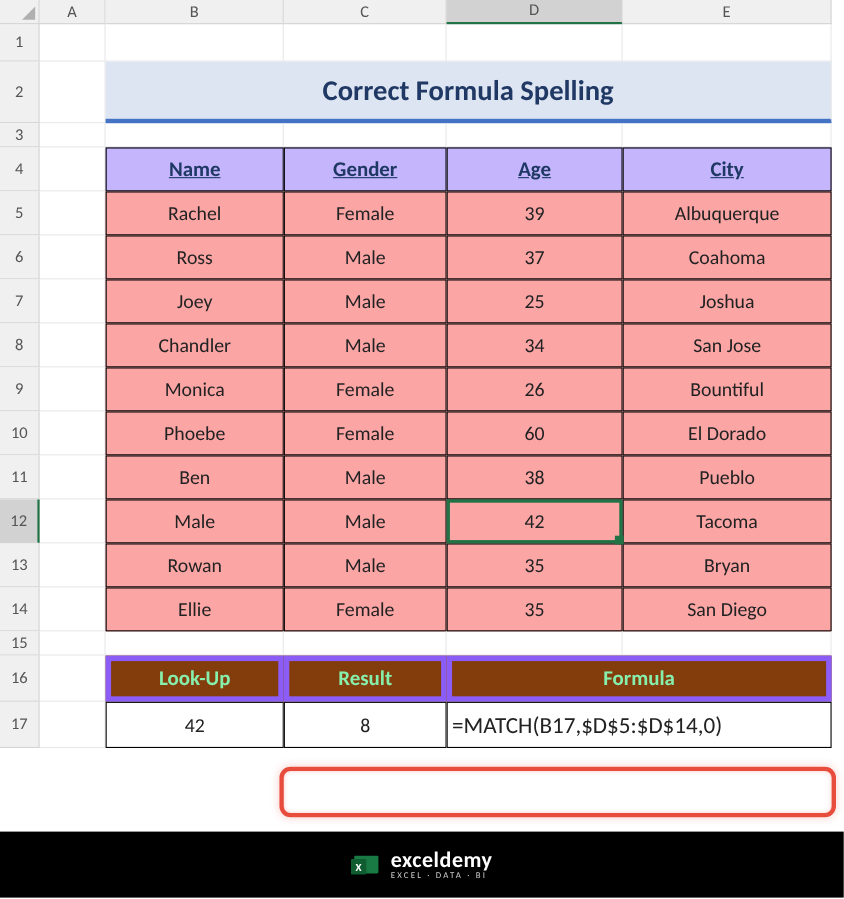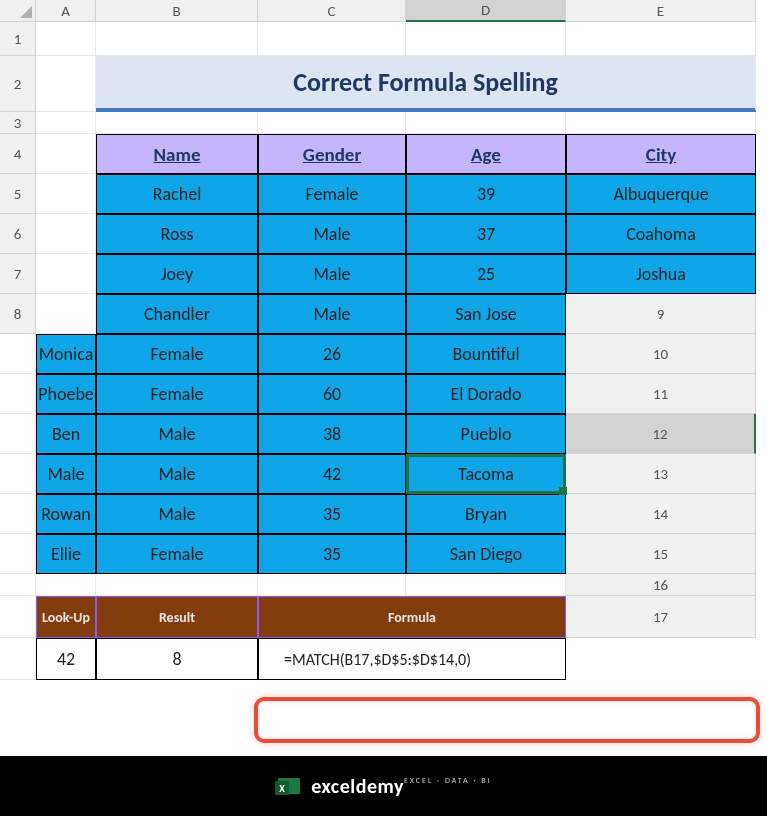--- a/index.html
+++ b/index.html
@@ -65,40 +65,40 @@
   }
   .tbl-hdr {
     background: #c4b5fd;
     border: 1px solid #000;
     font-weight: bold;
     font-size: 19px;
     color: #1f3864;
     text-decoration: underline;
   }
   .tbl-cell {
-    background: #0ea5e9;
+    background: #fca5a5;
     border: 1px solid #000;
     font-size: 18px;
   }
   .look-hdr {
     background: #833c0c;
-    color: #e5e5e5;
-    border: 1px solid #8b5cf6;
+    color: #86efac;
+    border: 5px solid #8b5cf6;
     font-weight: bold;
-    font-size: 14px;
+    font-size: 19px;
   }
   .look-cell {
     background: #fff;
     border: 1px solid #000;
     font-size: 18px;
   }
   .formula-cell {
     justify-content: flex-start;
-    padding-left: 25px;
-    font-size: 16px;
+    padding-left: 4px;
+    font-size: 21px;
   }
   .active-sel {
     position: absolute;
     border: 3px solid #217346;
     pointer-events: none;
     z-index: 5;
   }
   .fill-handle {
     position: absolute;
     width: 8px; height: 8px;
@@ -125,21 +125,21 @@
   .logo {
     display: flex;
     align-items: center;
     gap: 8px;
     color: #fff;
   }
   .logo-icon {
     width: 28px; height: 28px;
     position: relative;
   }
-  .logo-txt { display: flex; flex-direction: row; line-height: 1; }
+  .logo-txt { display: flex; flex-direction: column; line-height: 1; }
   .logo-main { font-size: 20px; font-weight: bold; letter-spacing: 0.5px; }
   .logo-sub { font-size: 8px; letter-spacing: 2px; color: #ccc; }
 </style>
 </head>
 <body>
 
 <div class="wrap">
   <div class="grid" id="grid">
       <div class="corner"></div>
       <div class="hdr-col">A</div>
@@ -183,20 +183,21 @@
       <div class="hdr-row">7</div>
       <div class="cell"></div>
       <div class="cell tbl-cell">Joey</div>
       <div class="cell tbl-cell">Male</div>
       <div class="cell tbl-cell">25</div>
       <div class="cell tbl-cell">Joshua</div>
       <div class="hdr-row">8</div>
       <div class="cell"></div>
       <div class="cell tbl-cell">Chandler</div>
       <div class="cell tbl-cell">Male</div>
+      <div class="cell tbl-cell">34</div>
       <div class="cell tbl-cell">San Jose</div>
       <div class="hdr-row">9</div>
       <div class="cell"></div>
       <div class="cell tbl-cell">Monica</div>
       <div class="cell tbl-cell">Female</div>
       <div class="cell tbl-cell">26</div>
       <div class="cell tbl-cell">Bountiful</div>
       <div class="hdr-row">10</div>
       <div class="cell"></div>
       <div class="cell tbl-cell">Phoebe</div>

